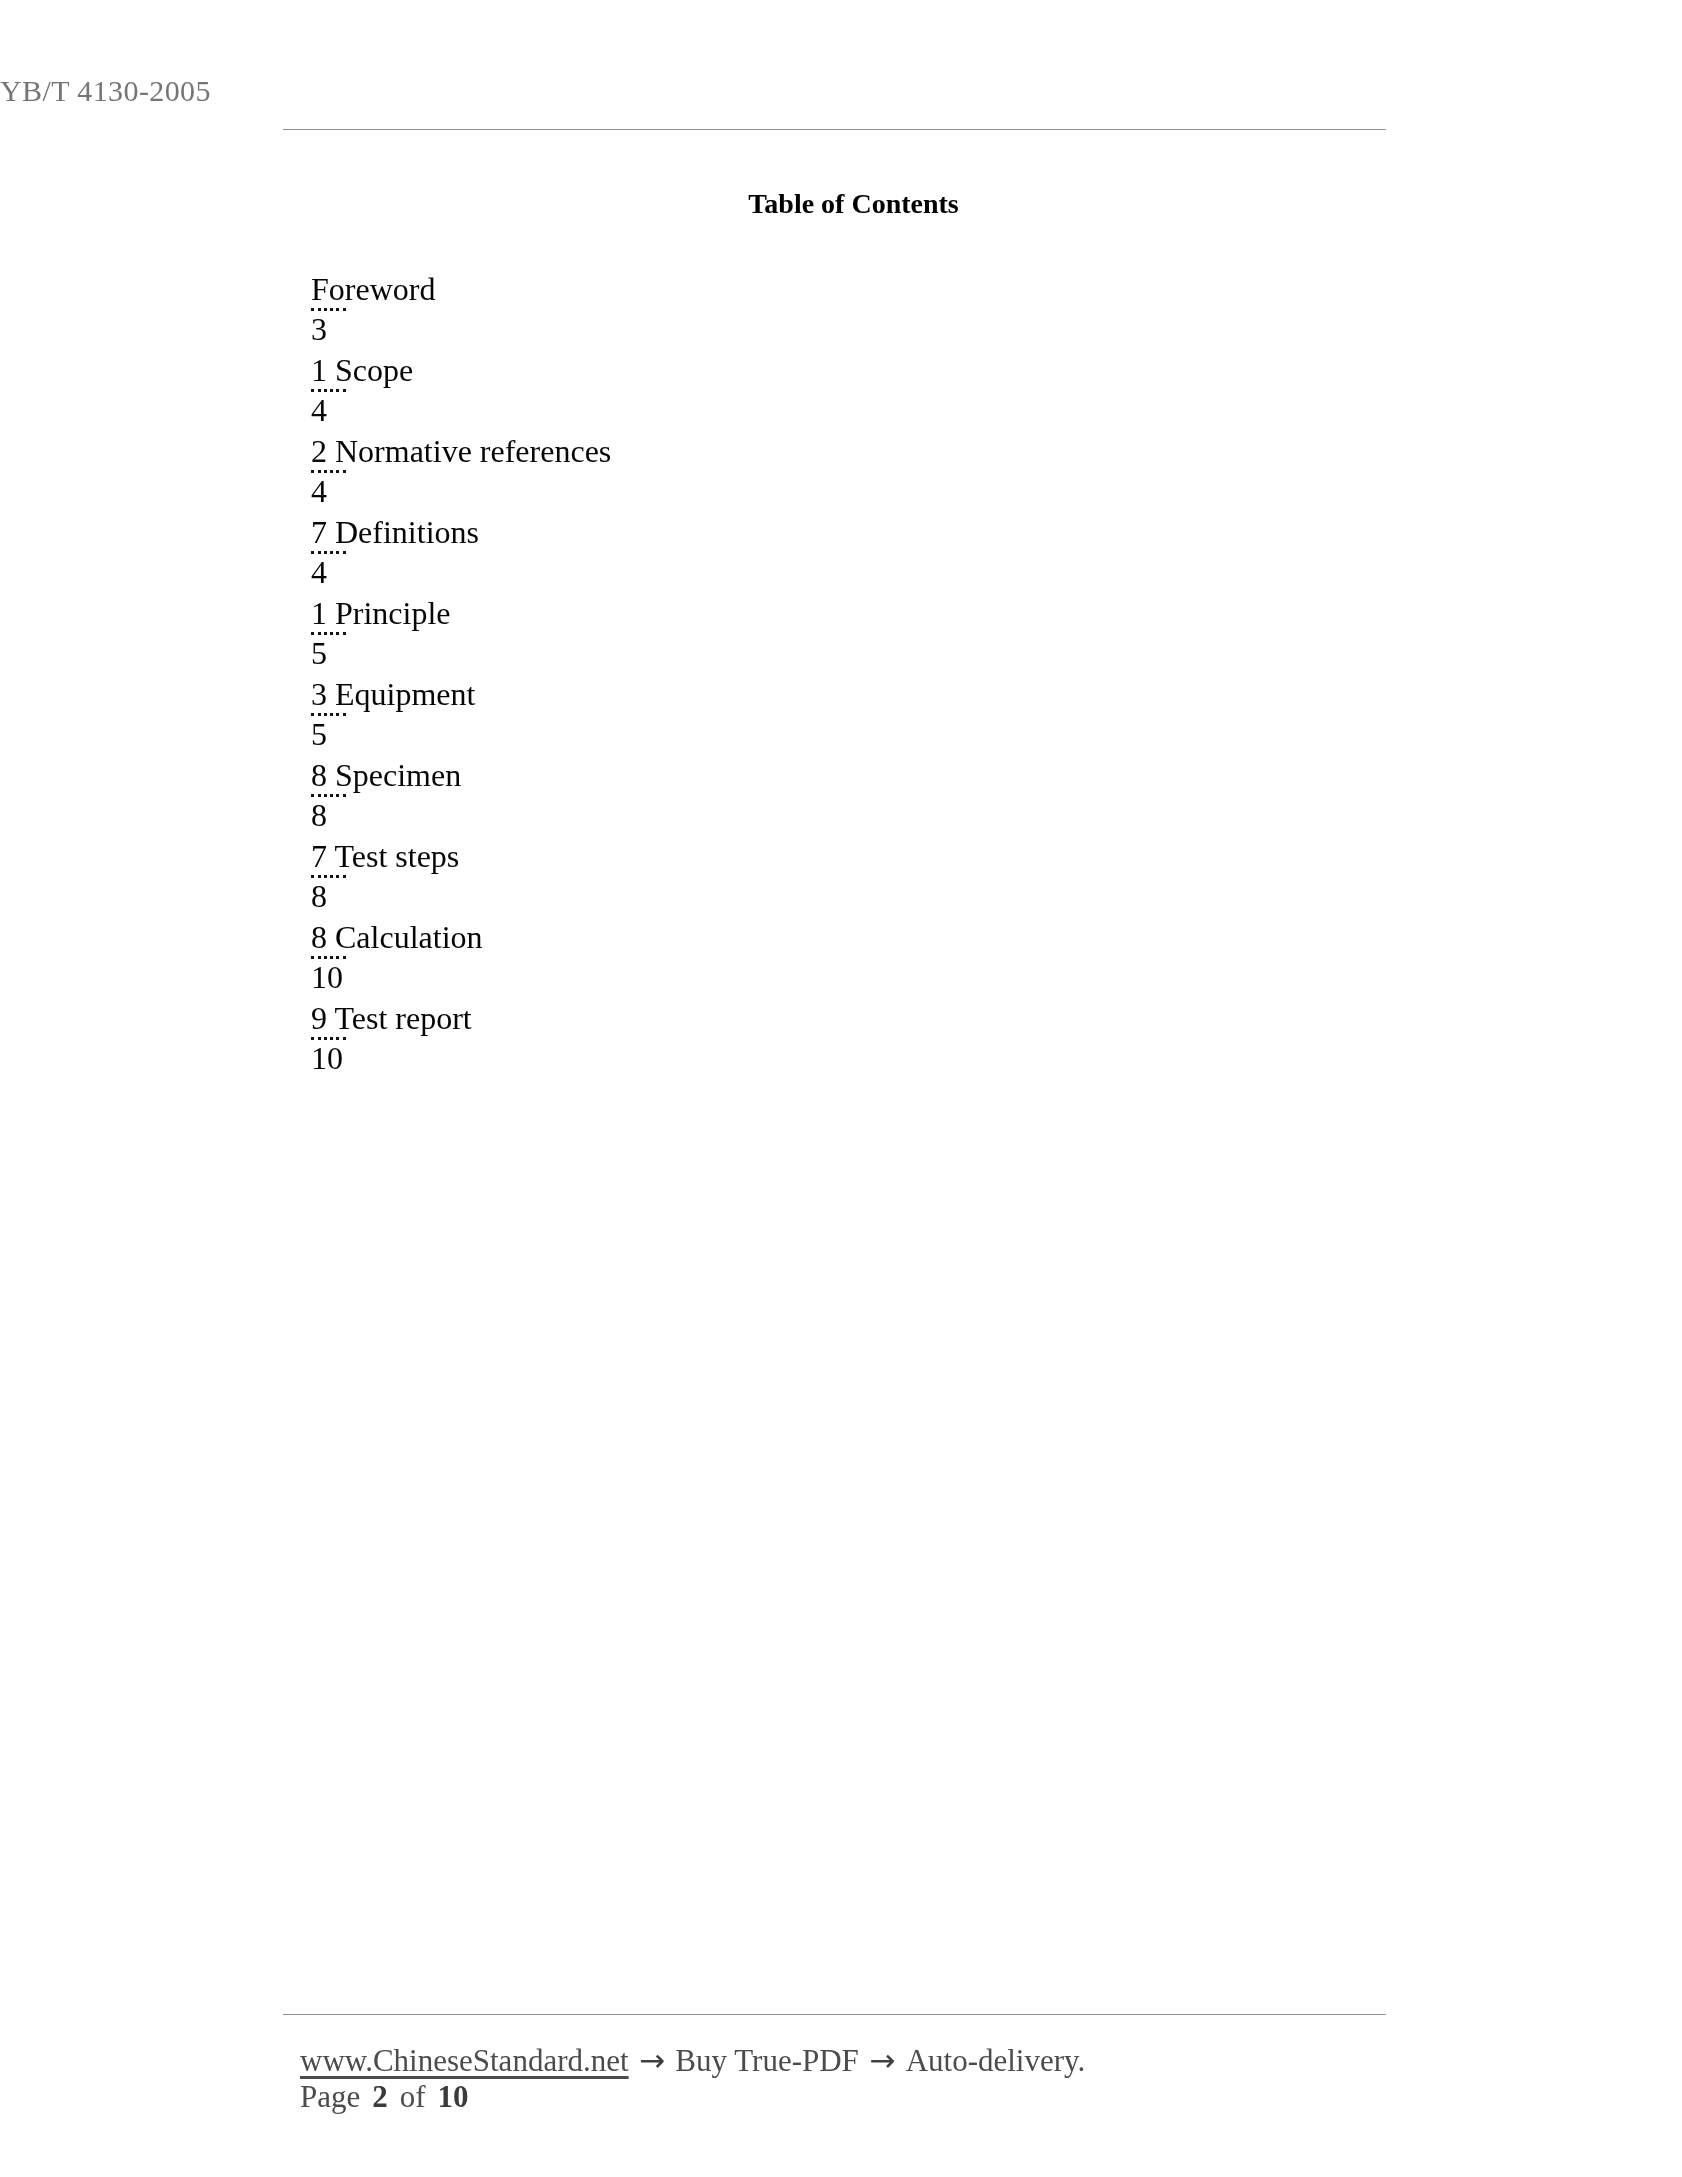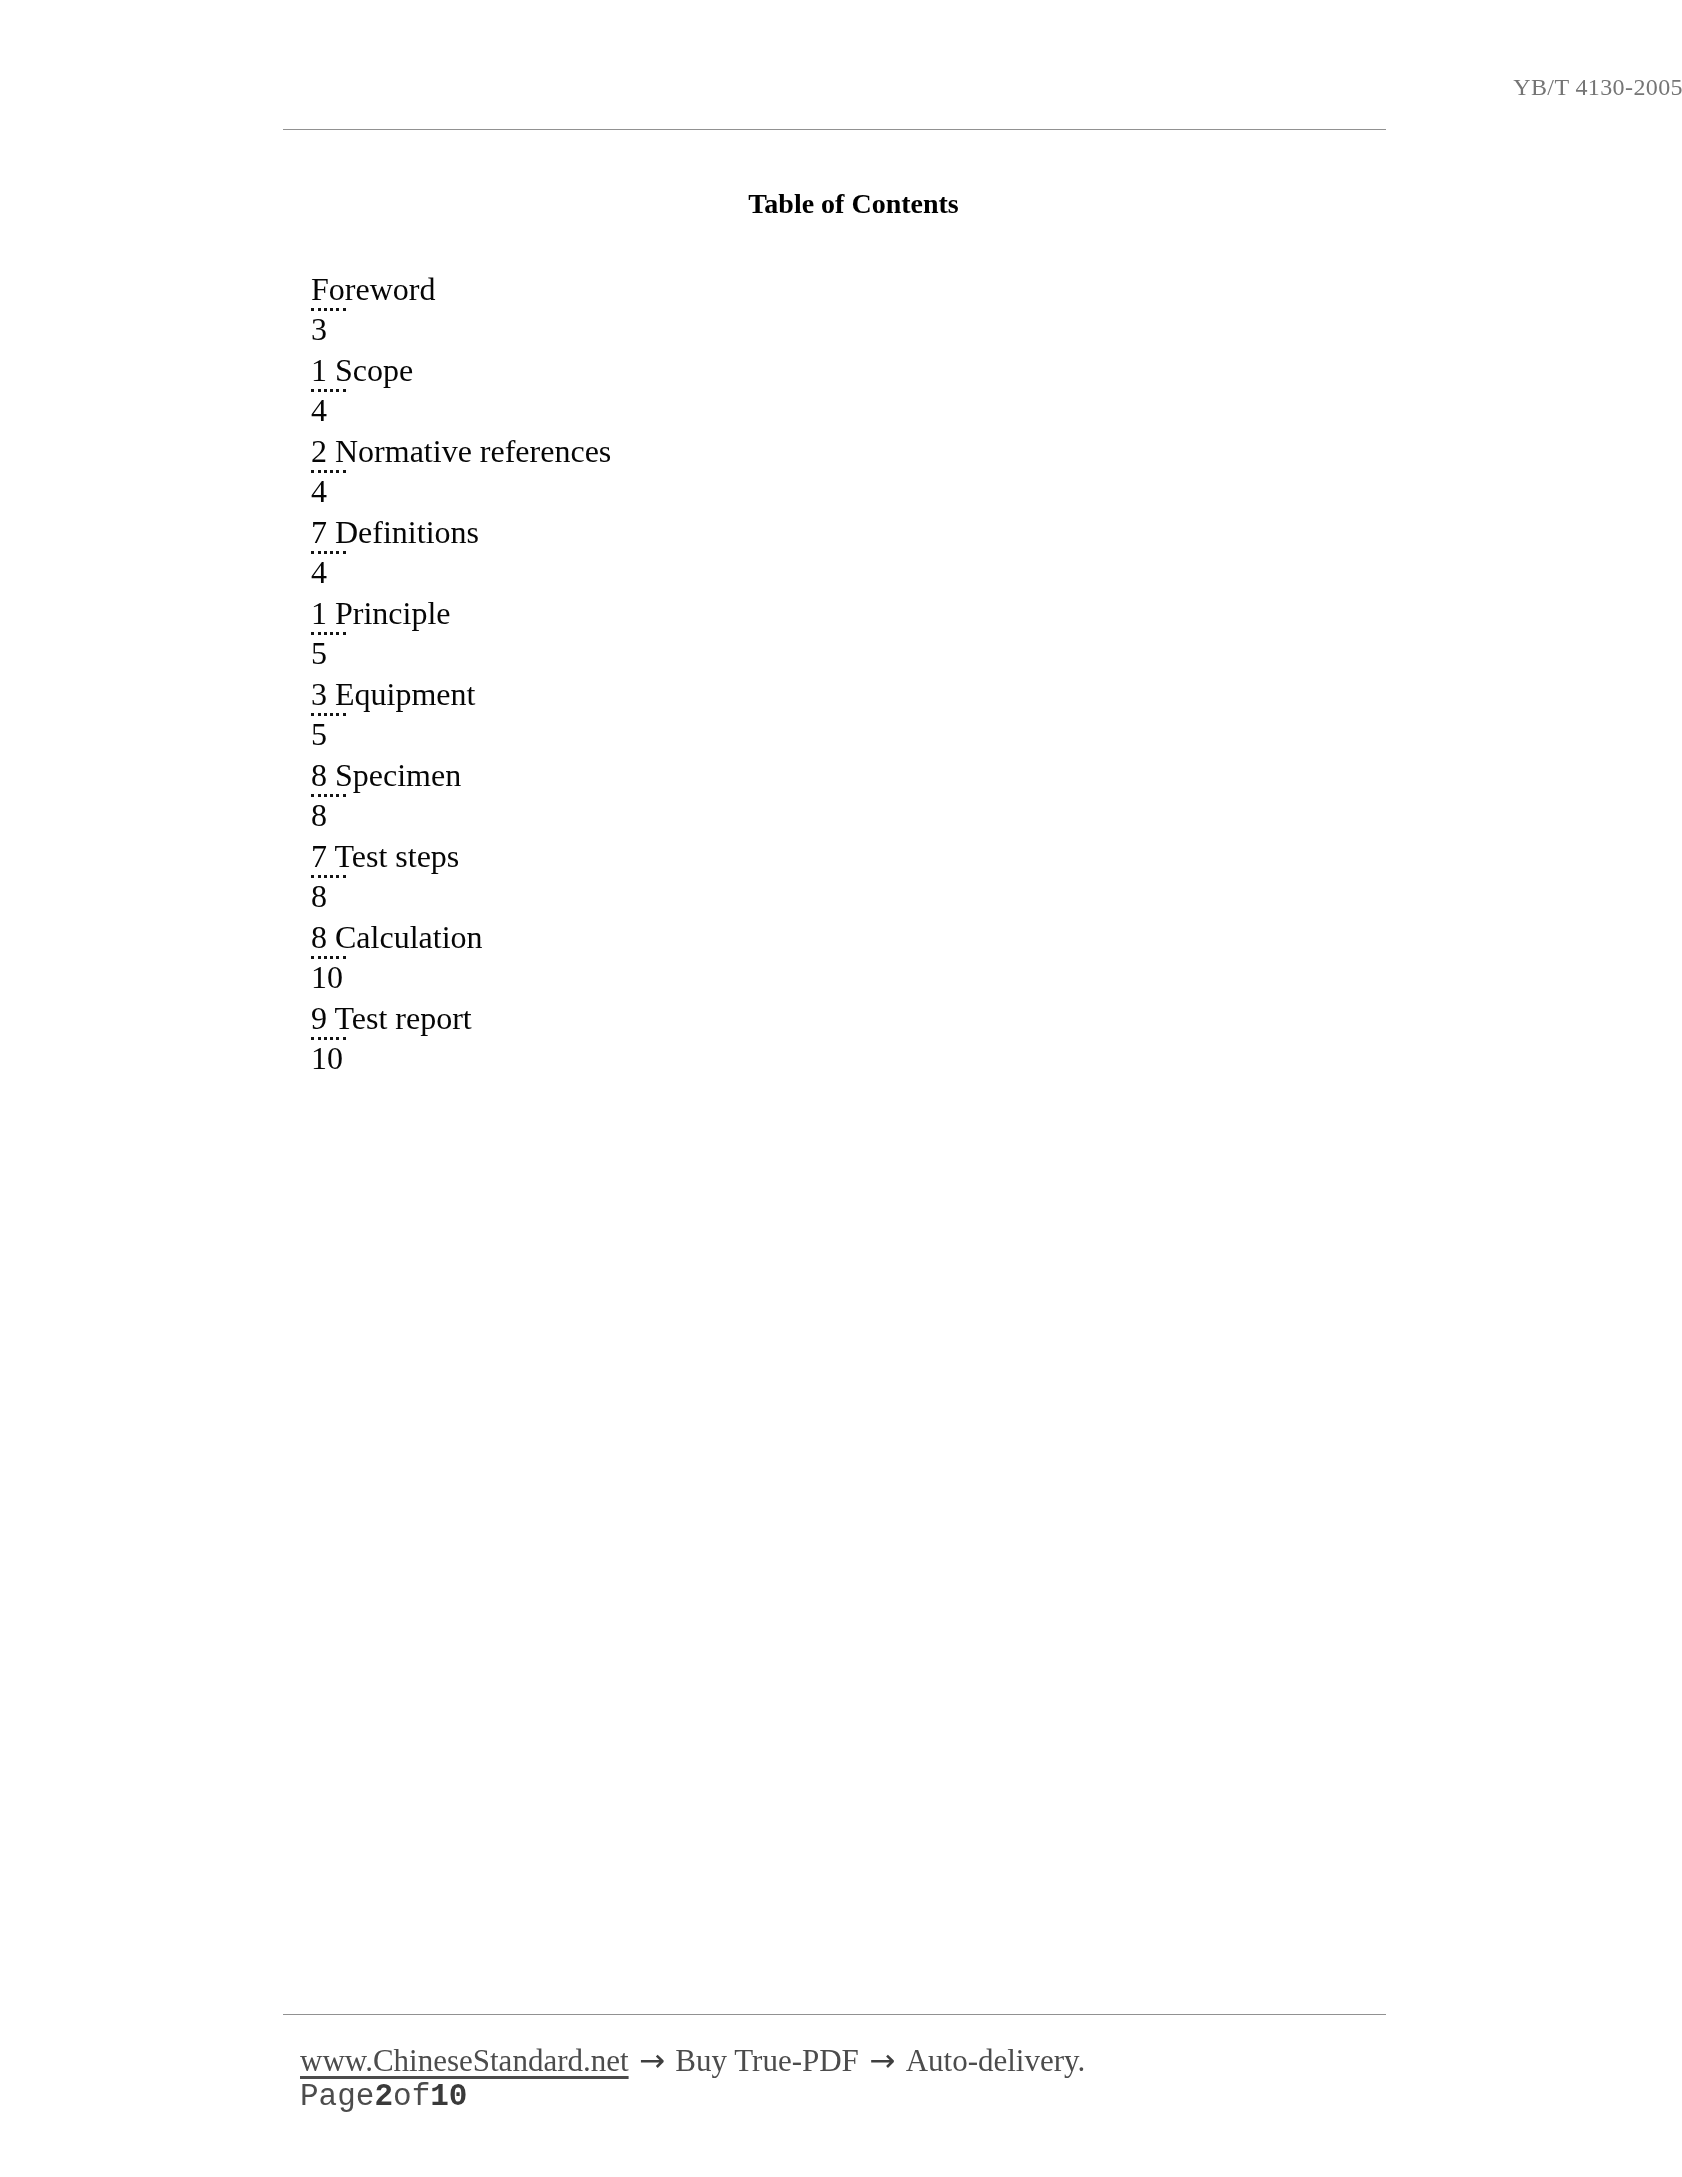--- a/index.html
+++ b/index.html
@@ -10,22 +10,22 @@
     position: relative;
     font-family: "Liberation Serif", serif;
     color: #000;
     overflow: hidden;
   }
   .doc-header {
     position: absolute;
     top: 74px;
     left: 0;
     width: 100%;
-    text-align: right;
-    font-size: 24px;
+    text-align: left;
+    font-size: 30px;
     color: #757575;
     letter-spacing: 0.4px;
   }
   .header-rule {
     position: absolute;
     top: 129px;
     left: 283px;
     width: 1103px;
     height: 0;
     border-top: 1.7px solid #919191;
@@ -89,21 +89,21 @@
     color: #4c4c4c;
     text-decoration: underline;
     text-underline-offset: 5.2px;
     cursor: pointer;
   }
   .arrow-glyph {
     font-family: "DejaVu Sans", sans-serif;
     margin: 0 10.4px;
     color: #3f3f3f;
   }
-  .footer-right { display: flex; align-items: baseline; white-space: nowrap; font-family: Liberation Mono, monospace; }
+  .footer-right { display: flex; align-items: baseline; gap: 12px; white-space: nowrap; }
   .pnum { font-weight: 700; color: #3a3a3a; }
 </style>
 </head>
 <body>
 
 <div class="doc-header">
   <span>YB/T 4130-2005</span>
 </div>
 
 <div class="header-rule"></div>

